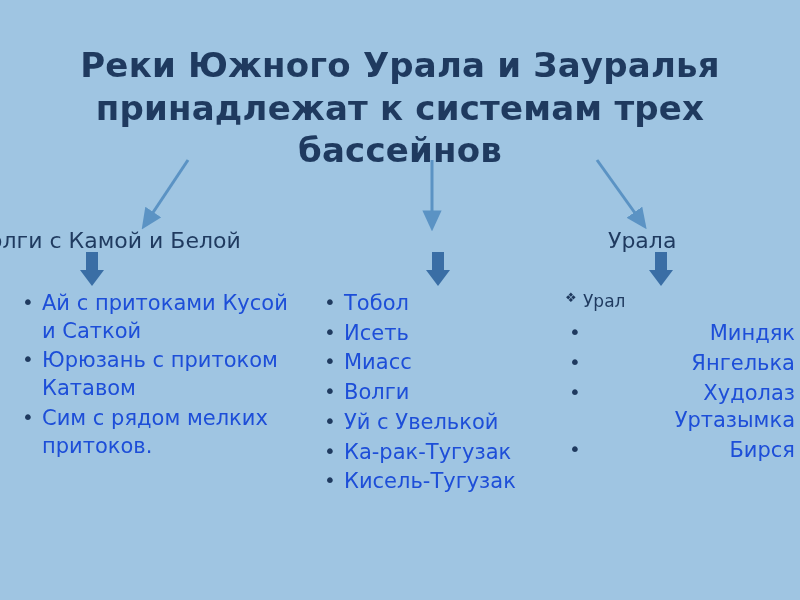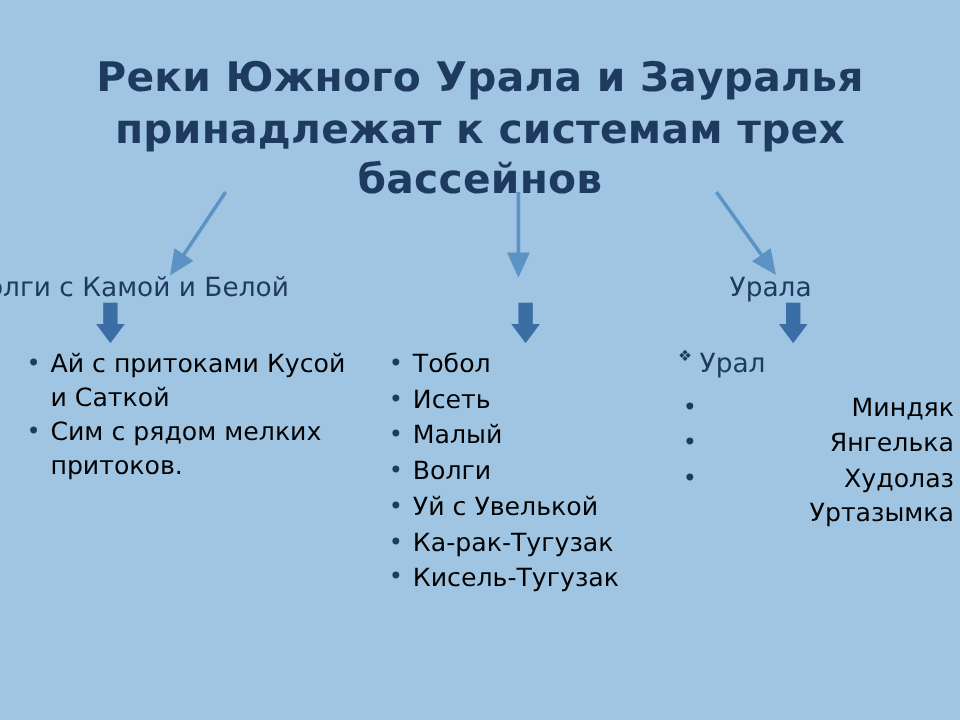--- a/index.html
+++ b/index.html
@@ -75,34 +75,34 @@
     margin: 0;
     padding: 0;
     list-style: none;
   }
   ul.bullets li {
     position: relative;
     padding-left: 34px;
     margin-bottom: 2px;
     font-size: 21px;
     line-height: 1.32;
-    color: #000000;
+    color: #1d4ed8;
   }
   ul.bullets li::before {
     content: "\2022";
     position: absolute;
     left: 14px;
     top: -1px;
     font-size: 20px;
     color: #1f3a5f;
   }
   .sub-item {
     position: relative;
     padding-left: 28px;
-    font-size: 22px;
+    font-size: 17px;
     color: #1f3a5f;
     margin-bottom: 8px;
     line-height: 1.3;
   }
   .sub-item::before {
     content: "\2756";
     position: absolute;
     left: 10px;
     top: 0;
     font-size: 13px;
@@ -151,38 +151,40 @@
           <rect x="655" y="0" width="12" height="20"></rect>
           <path d="M649,18 L673,18 L661,34 z"></path>
         </g>
       </g>
     </svg>
   </div>
 
   <div class="col col1">
     <ul class="bullets">
       <li>Ай с притоками Кусой и Саткой</li>
+      <li> Юрюзань с притоком Катавом</li>
       <li> Сим с рядом мелких притоков.</li>
     </ul>
   </div>
 
   <div class="col col2">
     <ul class="bullets">
       <li>Тобол</li>
       <li>Исеть</li>
-      <li>Малый</li>
+      <li>Миасс</li>
       <li>Волги</li>
       <li> Уй с Увелькой</li>
       <li>Ка-рак-Тугузак</li>
       <li>Кисель-Тугузак</li>
     </ul>
   </div>
 
   <div class="col col3">
     <div class="sub-item">Урал</div>
     <ul class="bullets">
       <li>Миндяк</li>
       <li>Янгелька</li>
       <li>Худолаз Уртазымка</li>
+      <li>Бирся</li>
     </ul>
   </div>
 
 </div>
 
 </body></html>

